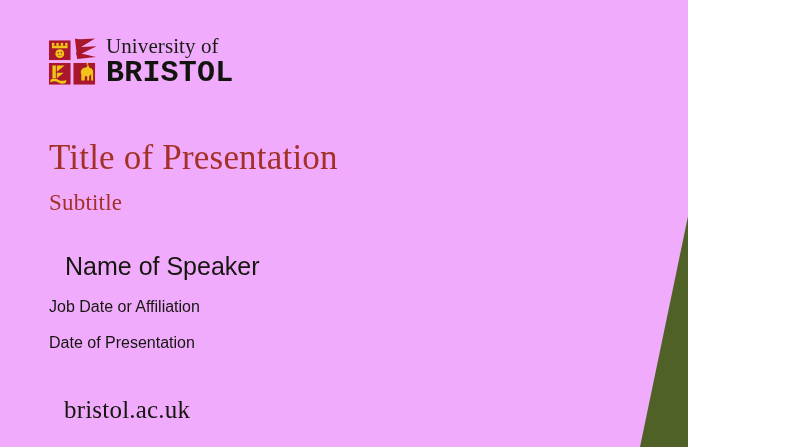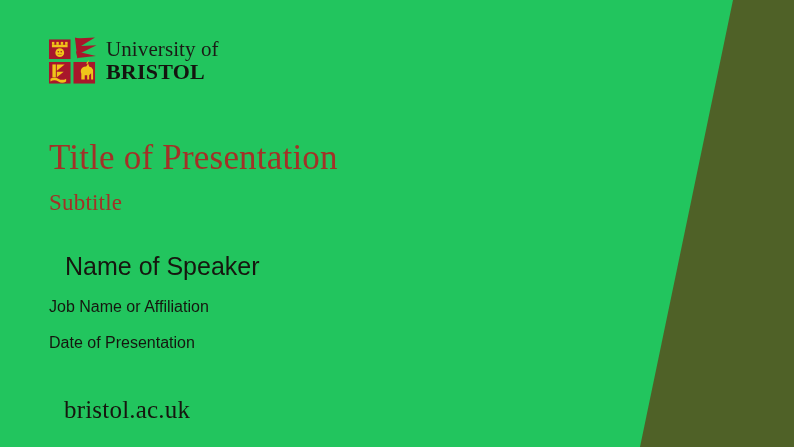--- a/index.html
+++ b/index.html
@@ -3,24 +3,24 @@
 <meta charset="utf-8">
 <style>
   html, body {
     margin: 0;
     padding: 0;
     background: #ffffff;
   }
 
   #slide {
     position: relative;
-    width: 794px;
+    width: 688px;
     height: 447px;
     overflow: hidden;
-    background: #22c55e;
+    background: #f0abfc;
     font-family: "Liberation Sans", sans-serif;
   }
 
   
   #corner-wedge {
     position: absolute;
     top: 0;
     left: 0;
     width: 794px;
     height: 447px;
@@ -52,22 +52,22 @@
 
   .wordmark-line1 {
     font-family: "Liberation Serif", serif;
     font-size: 21px;
     color: #1b1b16;
     letter-spacing: 0.1px;
     margin-bottom: 1px;
   }
 
   .wordmark-line2 {
-    font-family: Liberation Serif, serif;
-    font-size: 22px;
+    font-family: Liberation Mono, monospace;
+    font-size: 30px;
     font-weight: bold;
     color: #14140f;
     letter-spacing: 0.2px;
   }
 
   
   #title {
     position: absolute;
     left: 49px;
     top: 138px;
@@ -188,18 +188,18 @@
     <div class="wordmark">
       <span class="wordmark-line1">University of</span>
       <span class="wordmark-line2">BRISTOL</span>
     </div>
   </div>
 
   <div id="title">Title of Presentation</div>
   <div id="subtitle">Subtitle</div>
 
   <div id="speaker-name">Name of Speaker</div>
-  <div id="job-title">Job Name or Affiliation</div>
+  <div id="job-title">Job Date or Affiliation</div>
   <div id="presentation-date">Date of Presentation</div>
 
   <div id="footer-url">bristol.ac.uk</div>
 
 </div>
 
 </body></html>

